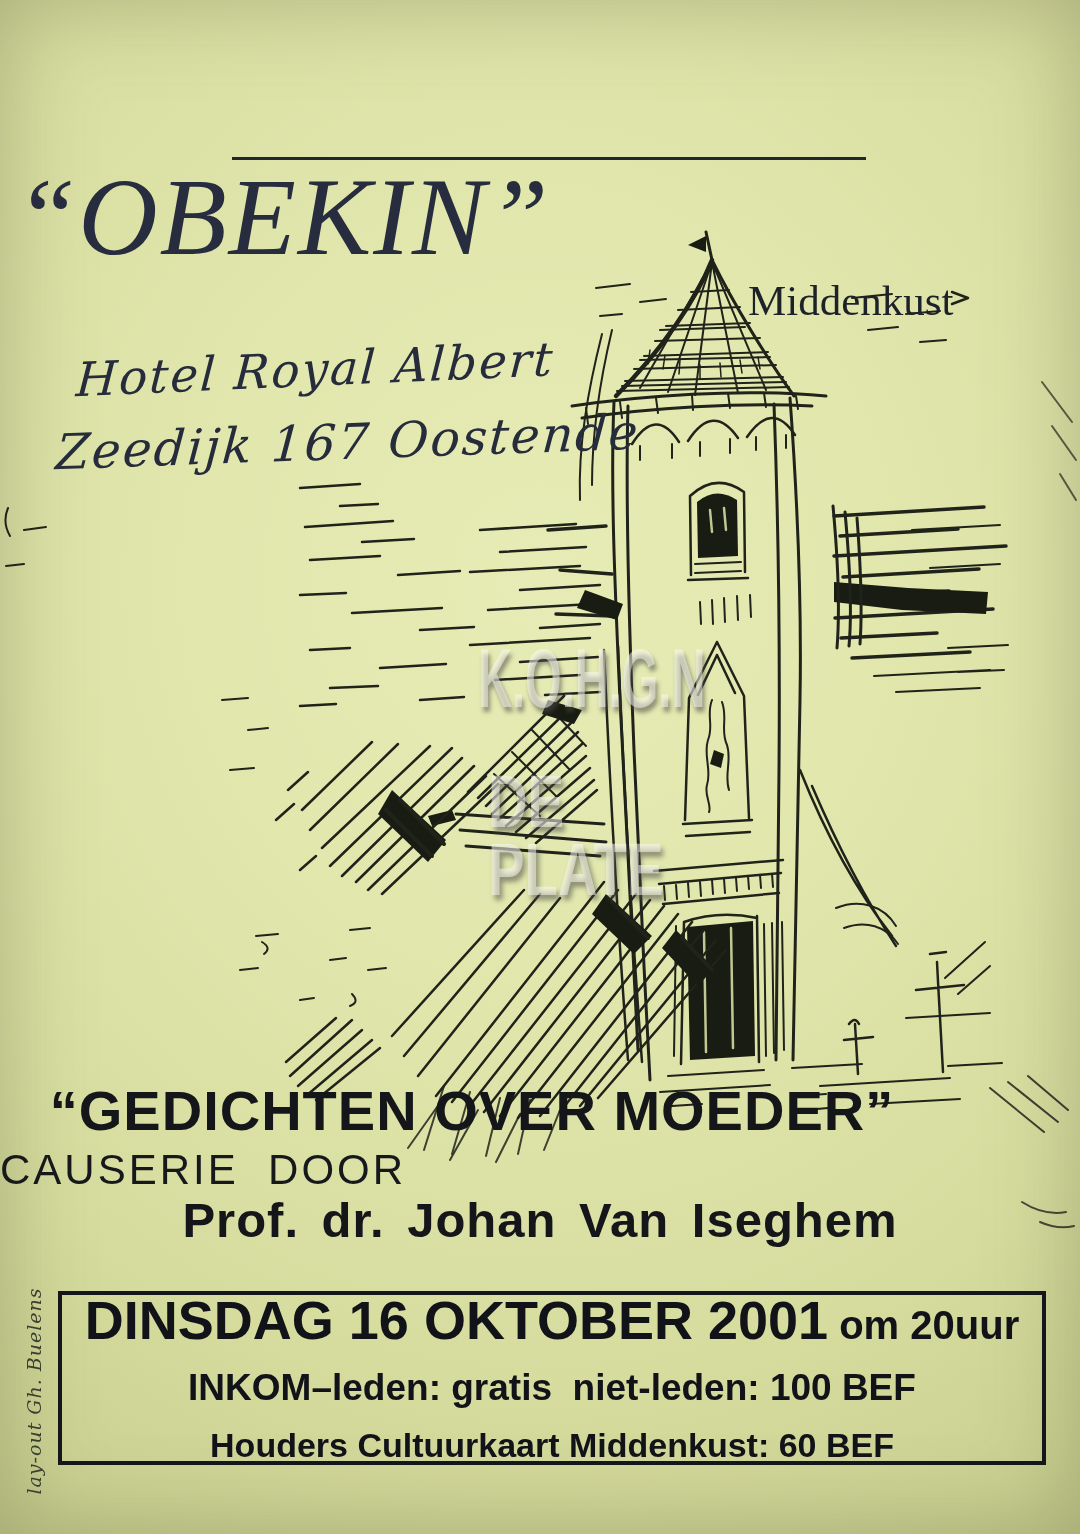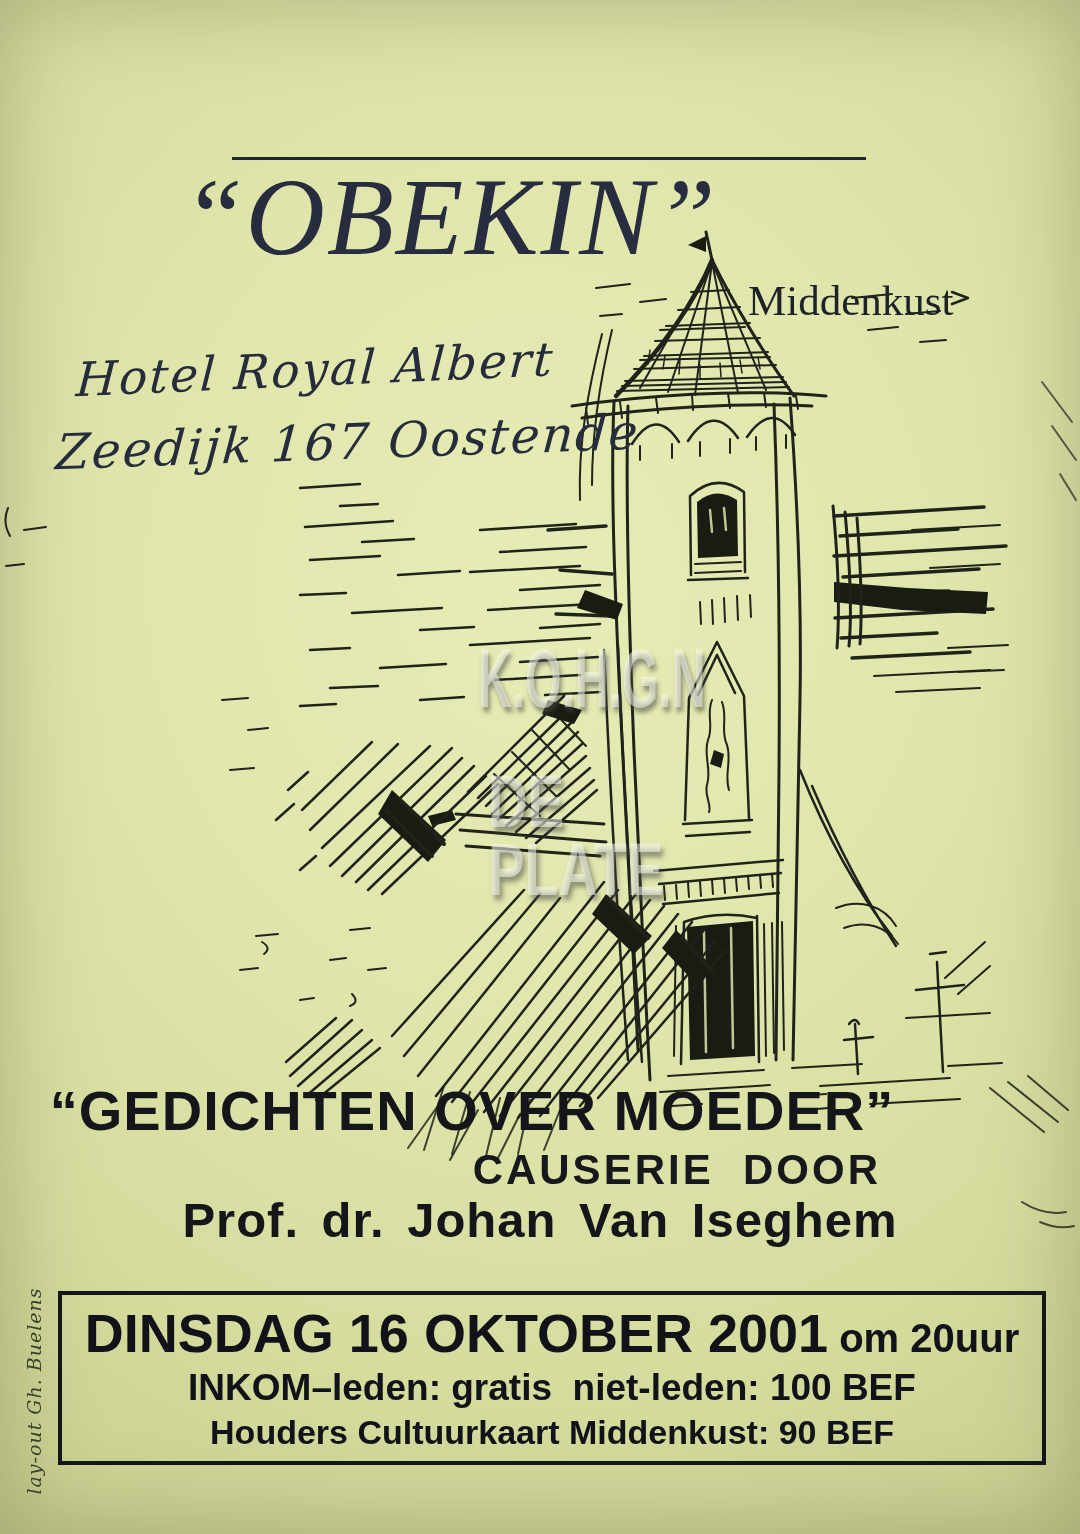--- a/index.html
+++ b/index.html
@@ -16,21 +16,21 @@
   
   .org-title{
     left:0;top:48px;width:1080px;text-align:center;
     font-family:"Liberation Serif", serif;
     font-size:88px;font-weight:bold;letter-spacing:3px;
     color:#2a3041;line-height:1;
   }
   .org-title::first-letter{font-size:1.26em;}
   .rule{left:232px;top:157px;width:634px;height:3px;background:#23262e;}
   .club-title{
-    left:0;top:162px;width:900px;text-align:center;
+    left:15px;top:162px;width:900px;
     font-family:"Liberation Serif", serif;font-style:italic;
     font-size:110px;color:#272d3f;line-height:1;letter-spacing:2px;
   }
   .place-tag{
     left:748px;top:276px;
     font-family:"Liberation Serif", serif;font-size:43px;color:#1d2128;
   }
   
   .venue{
     font-family:"DejaVu Serif", serif;font-style:italic;
@@ -46,33 +46,33 @@
     transform-origin:left top;
   }
   .wm1{left:478px;top:640px;font-size:84px;transform:scaleX(.56);white-space:nowrap;}
   .wm2{left:488px;top:768px;width:175px;font-size:74px;transform:scaleX(.74);}
   
   .event-title{
     left:0;top:1078px;width:944px;text-align:center;
     font-size:56px;font-weight:bold;color:#14161a;letter-spacing:1px;white-space:pre;
   }
   .event-subtitle{
-    left:0;top:1146px;width:881px;text-align:right;
-    font-size:42px;font-weight:bold;color:#16181c;letter-spacing:3px;white-space:pre;
+    left:0;top:1146px;width:881px;text-align:left;
+    font-size:42px;font-weight:normal;color:#16181c;letter-spacing:3px;white-space:pre;
   }
   .speaker{
     left:0;top:1192px;width:1080px;text-align:center;
     font-size:49px;font-weight:bold;color:#14161a;letter-spacing:1px;word-spacing:8px;
   }
   
   .info-box{
     left:58px;top:1291px;width:980px;height:166px;
     border:4px solid #14161a;
     display:flex;flex-direction:column;align-items:center;justify-content:center;
-    gap:7px;
+    gap:20px;
   }
   .date-line{font-size:54px;font-weight:bold;color:#111318;white-space:pre;line-height:1.05;}
   .time-suffix{font-size:40px;font-weight:bold;}
   .admission{font-size:37px;font-weight:bold;color:#111318;white-space:pre;line-height:1.05;}
   .cardholders{font-size:34px;font-weight:bold;color:#111318;line-height:1.05;}
   
   .credit{
     left:-78px;top:1380px;width:224px;text-align:center;
     transform:rotate(-90deg);
     font-family:"DejaVu Serif", serif;font-style:italic;
@@ -196,18 +196,18 @@
   <div class="abs venue venue1">Hotel Royal Albert</div>
   <div class="abs venue venue2">Zeedijk 167 Oostende</div>
 
   <div class="abs event-title">“GEDICHTEN OVER MOEDER”</div>
   <div class="abs event-subtitle">CAUSERIE  DOOR</div>
   <div class="abs speaker">Prof. dr. Johan Van Iseghem</div>
 
   <div class="abs info-box">
     <div class="date-line"><span>DINSDAG 16 OKTOBER 2001</span><span class="time-suffix"> om 20uur</span></div>
     <div class="admission">INKOM–leden: gratis  niet-leden: 100 BEF</div>
-    <div class="cardholders">Houders Cultuurkaart Middenkust: 90 BEF</div>
+    <div class="cardholders">Houders Cultuurkaart Middenkust: 60 BEF</div>
   </div>
 
   <div class="abs credit">lay-out Gh. Buelens</div>
 
 </div>
 
 </body></html>

